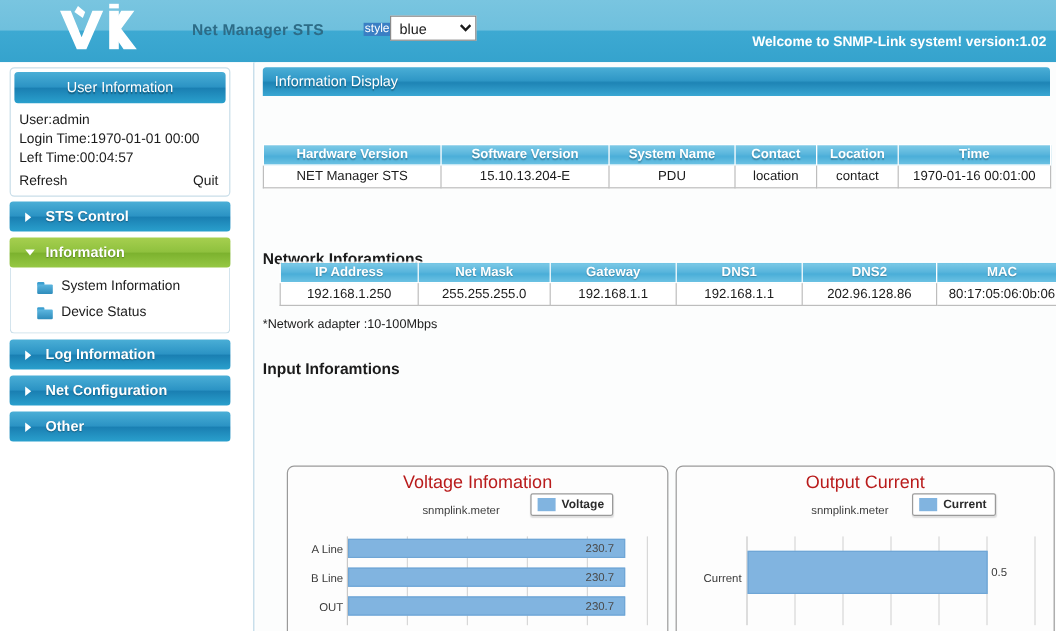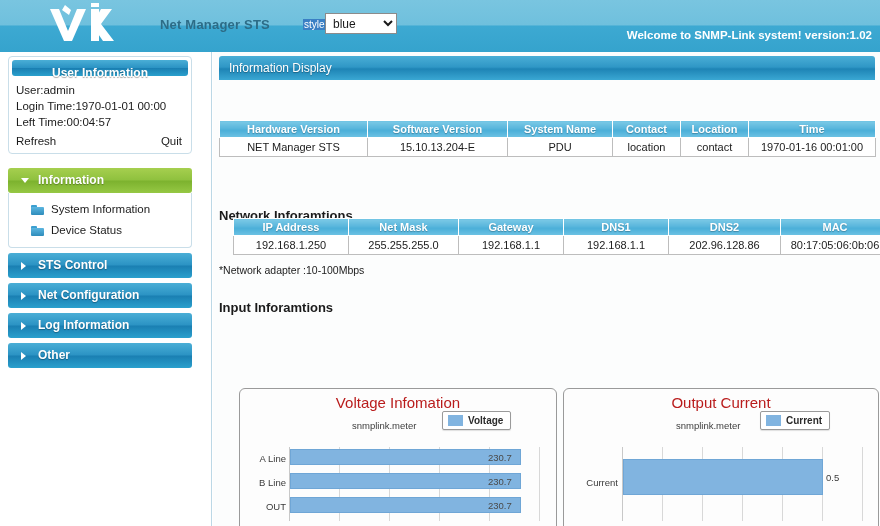--- a/index.html
+++ b/index.html
@@ -84,26 +84,26 @@
   .user-box {
     position: absolute;
     left: 8px; top: 4px;
     width: 184px;
     border: 1px solid #c9dee9;
     border-radius: 4px;
     background: #ffffff;
     padding: 3px;
   }
   .user-box-head {
-    height: 16px;
+    height: 26px;
     border-radius: 3px;
     background: linear-gradient(to bottom, #4aaed6 0%, #2b93c4 48%, #1a7fb2 52%, #2aa0cd 100%);
     color: #ffffff;
     font-size: 12px;
-    font-weight: bold;
+    font-weight: normal;
     text-align: center;
     line-height: 26px;
     text-shadow: 0 1px 1px rgba(0,0,0,.35);
   }
   .user-lines {
     padding: 6px 4px 4px 4px;
     font-size: 11.5px;
     color: #1b1b1b;
     line-height: 16px;
   }
@@ -358,54 +358,54 @@
       </div>
       <div class="user-actions">
         <a>Refresh</a>
         <a>Quit</a>
       </div>
     </div>
 
     <div class="nav">
 
       <div class="nav-group">
+        <div class="nav-head blue">
+          <span class="arrow right"></span>
+          <span>STS Control</span>
+        </div>
+      </div>
+
+      <div class="nav-group">
         <div class="nav-head green">
           <span class="arrow down"></span>
           <span>Information</span>
         </div>
         <div class="nav-sub">
           <div class="nav-item">
             <span class="folder-icon"></span>
             <span>System Information</span>
           </div>
           <div class="nav-item">
             <span class="folder-icon"></span>
             <span>Device Status</span>
           </div>
         </div>
       </div>
 
       <div class="nav-group">
         <div class="nav-head blue">
           <span class="arrow right"></span>
-          <span>STS Control</span>
+          <span>Log Information</span>
         </div>
       </div>
 
       <div class="nav-group">
         <div class="nav-head blue">
           <span class="arrow right"></span>
           <span>Net Configuration</span>
-        </div>
-      </div>
-
-      <div class="nav-group">
-        <div class="nav-head blue">
-          <span class="arrow right"></span>
-          <span>Log Information</span>
         </div>
       </div>
 
       <div class="nav-group">
         <div class="nav-head blue">
           <span class="arrow right"></span>
           <span>Other</span>
         </div>
       </div>
 

